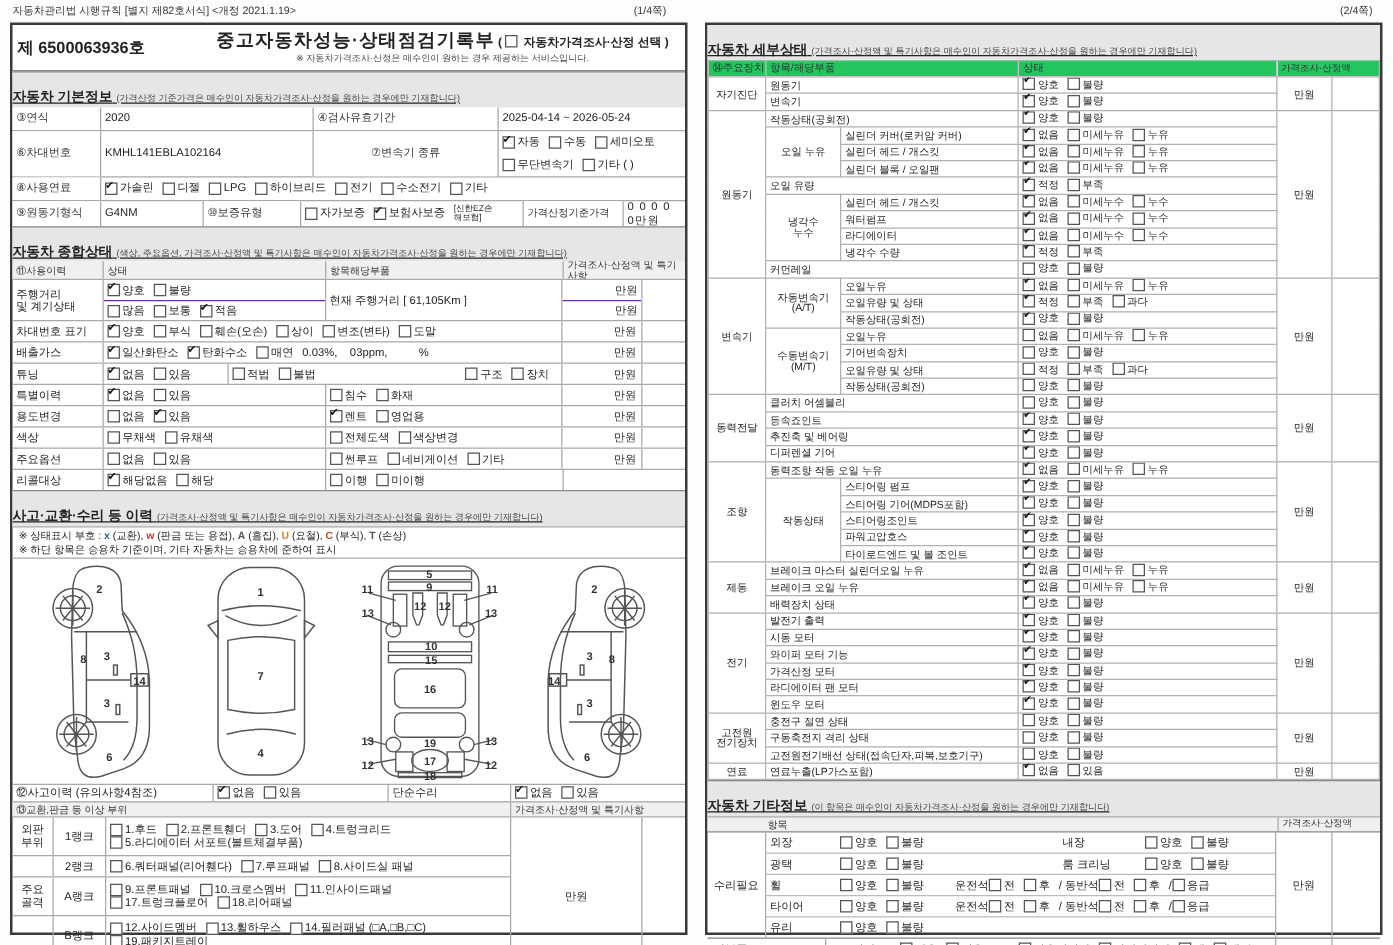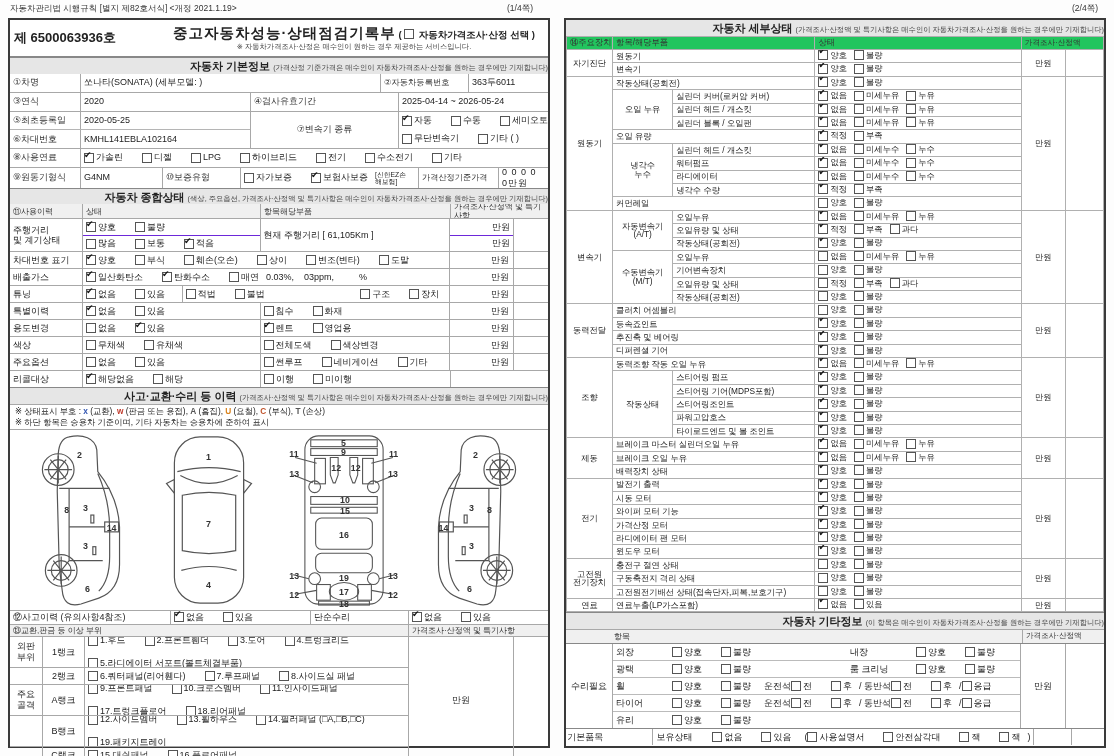--- a/index.html
+++ b/index.html
@@ -7,28 +7,28 @@
         font-family:"Liberation Sans","DejaVu Sans",sans-serif;color:#222;font-size:9px;line-height:1.15;}
   .topnote{position:absolute;top:4px;font-size:8.5px;color:#333;}
   .page{position:absolute;top:18px;bottom:8px;background:#fff;}
   .docbox{border:2px solid #3a3a3a;height:100%;box-sizing:border-box;display:flex;flex-direction:column;}
   
   .tr{display:flex;border-top:1px solid #a8a8a8;align-items:stretch;}
   .tr:first-child{border-top:none;}
   .td{border-left:1px solid #a8a8a8;padding:1px 3px;display:flex;align-items:center;box-sizing:border-box;overflow:hidden;}
   .td:first-child{border-left:none;}
   .lab{background:#fff;color:#333;}
-  .secbar{background:#e6e6e6;text-align:right;font-weight:bold;font-size:11px;padding:2px 0 1px;border-top:1px solid #888;}
+  .secbar{background:#e6e6e6;text-align:left;font-weight:bold;font-size:11px;padding:14px 0 1px;border-top:1px solid #888;text-decoration:underline;}
   .secbar:first-child{border-top:none;}
   .secnote{font-weight:normal;font-size:7.3px;color:#444;}
   .thead{background:#f0f0f0;font-size:8px;color:#333;}
   .cb{display:inline-block;width:8px;height:8px;border:1px solid #555;background:#fff;position:relative;flex:none;margin-right:2px;vertical-align:-1px;}
   .cb.ck:after{content:"✔";position:absolute;left:-1px;top:-4px;font-size:9px;font-weight:bold;color:#111;}
   .opt{display:inline-flex;align-items:center;margin-right:7px;white-space:nowrap;}
-  .optrow{display:inline-flex;align-items:center;flex-wrap:nowrap;gap:12px;}
+  .optrow{display:inline-flex;align-items:center;flex-wrap:nowrap;}
   .pre{white-space:pre;}
   .two{white-space:pre-line;}
   .right{justify-content:flex-end;}
   .center{justify-content:center;text-align:center;}
   .stack{flex-direction:column;align-items:stretch;padding:0;}
   .stack>div{flex:1;display:flex;align-items:center;padding:1px 3px;}
   .stack>div+div{border-top:1px solid #6d28d9;}
   
   .p1{left:8px;width:542px;}
   .p2{left:564px;width:542px;}
@@ -68,37 +68,27 @@
         <span class="bigtitle">중고자동차성능·상태점검기록부</span>
         <span class="titleopt">( <span class="cb"></span> <span>자동차가격조사·산정 선택</span> )</span>
       </div>
       <div class="titlenote">※ 자동차가격조사·산정은 매수인이 원하는 경우 제공하는 서비스입니다.</div>
     </div>
   </div>
 
   <div class="secbar"><span>자동차 기본정보</span> <span class="secnote">(가격산정 기준가격은 매수인이 자동차가격조사·산정을 원하는 경우에만 기재합니다)</span></div>
   <div>
     <div class="tr" style="height:18px">
-      <div class="td lab" style="width:70px">①차명</div>
-      <div class="td" style="width:300px">쏘나타(SONATA) (세부모델: )</div>
-      <div class="td lab" style="width:88px;font-size:8.3px">②자동차등록번호</div>
-      <div class="td" style="flex:1">363두6011</div>
-    </div>
-    <div class="tr" style="height:18px">
       <div class="td lab" style="width:70px">③연식</div>
       <div class="td" style="width:170px">2020</div>
       <div class="td lab" style="width:148px">④검사유효기간</div>
       <div class="td" style="flex:1">2025-04-14 ~ 2026-05-24</div>
     </div>
     <div class="tr" style="height:36px">
       <div style="width:240px;display:flex;flex-direction:column">
-        <div style="flex:1;display:flex;border-bottom:1px solid #b5b5b5">
-          <div class="td lab" style="width:70px;border-left:none">⑤최초등록일</div>
-          <div class="td" style="flex:1">2020-05-25</div>
-        </div>
         <div style="flex:1;display:flex">
           <div class="td lab" style="width:70px;border-left:none">⑥차대번호</div>
           <div class="td" style="flex:1">KMHL141EBLA102164</div>
         </div>
       </div>
       <div class="td lab center" style="width:148px">⑦변속기 종류</div>
       <div class="td stack" style="flex:1">
         <div>
                 <span class="optrow">
                   <span class="opt">

